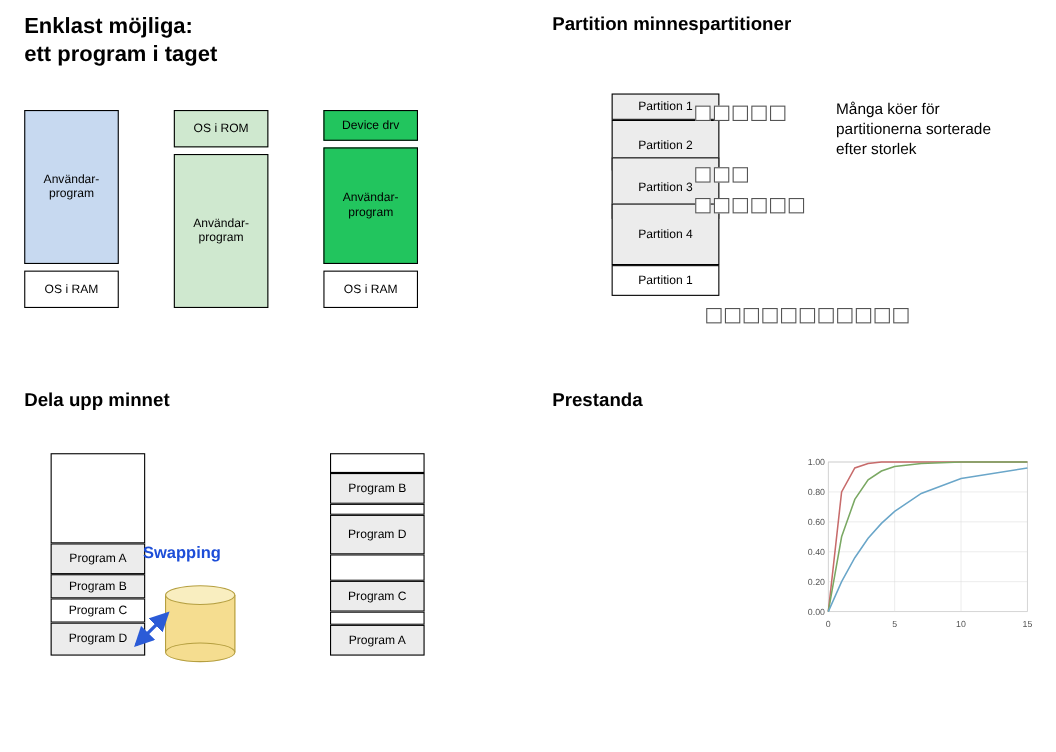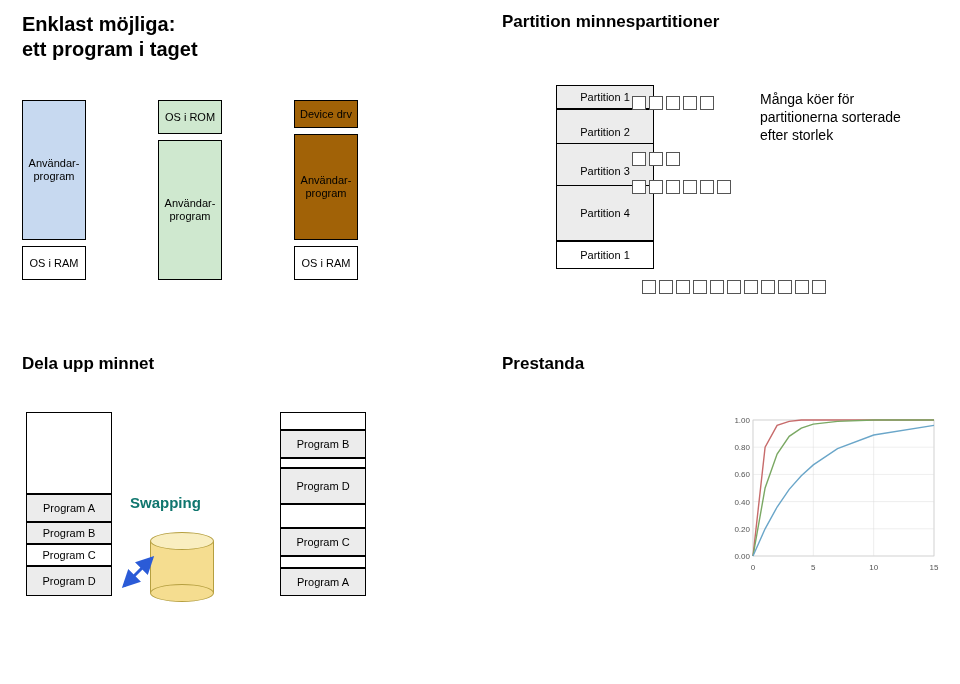--- a/index.html
+++ b/index.html
@@ -26,38 +26,38 @@
     padding: 12px 0 0 22px;
     line-height: 1.25;
   }
   .title-h2 {
     font-size: 17px;
     font-weight: bold;
     padding: 12px 0 0 22px;
   }
   .mem-stack {
     position: absolute;
-    width: 64px;
+    width: 86px;
     top: 100px;
   }
   .ms1 { left: 22px; }
   .ms2 { left: 158px; }
   .ms3 { left: 294px; }
   .box {
     border: 1px solid #000;
     text-align: center;
     font-size: 11px;
     display: flex;
     align-items: center;
     justify-content: center;
     line-height: 1.15;
   }
   .blue-fill { background: #c7d9f0; }
   .green-fill { background: #cfe8cf; }
-  .pink-fill { background: #a16207; }
+  .pink-fill { background: #22c55e; }
   .gray-fill { background: #ececec; }
   .plain-fill { background: #fff; }
 
   
   .mem-stack { height: 182px; }
   .mem-stack .box { position: absolute; left:0; width: 100%; }
 
   
   .part-stack { position:absolute; left: 36px; top: 85px; width: 98px; font-size: 11px; }
   .part-stack .box { position:absolute; left:0; width:100%;margin-left:40px; }
@@ -66,25 +66,25 @@
   .queue-group { position:absolute; left: 152px; top: 96px; }
   .q-row { display:flex; gap:3px; margin-bottom: 14px; }
   .q-row .sq { width:14px; height:14px; border:1px solid #555; background:#fff; }
 
   .queue-text { position:absolute; left: 280px; top: 90px; font-size: 14px; width: 190px; line-height:1.3; }
 
   .queue-bottom { position:absolute; left: 162px; top: 280px; display:flex; gap:3px; }
   .queue-bottom .sq { width:14px; height:14px; border:1px solid #555; background:#fff; }
   
   
-  .q3 .mem-stack { top: 70px; }
+  .q3 .mem-stack { top: 70px; margin-left: 20px; }
   .q3 .ms1 { left: 26px; height: 198px; width: 86px; }
   .q3 .ms2 { left: 280px; height: 198px; width: 86px; }
 
-  .swap-label { position:absolute; left: 130px; top: 152px; font-size: 15px; font-weight:bold; color:#0f766e; }
+  .swap-label { position:absolute; left: 130px; top: 152px; font-size: 15px; font-weight:bold; color:#1d4ed8; }
   .cylinder { position:absolute; left: 150px; top: 190px; width: 64px; height: 70px; }
   .cylinder .body { position:absolute; top:9px; left:0; width:64px; height:52px; background:#f5dd90; border-left:1px solid #b59f40; border-right:1px solid #b59f40; }
   .cylinder .top { position:absolute; top:0; left:0; width:64px; height:18px; border:1px solid #b59f40; border-radius:50%; background:#f9eec0; }
   .cylinder .bot { position:absolute; bottom:0; left:0; width:64px; height:18px; border:1px solid #b59f40; border-radius:50%; background:#f5dd90; }
 
   .arrow-swap { position:absolute; left:118px; top:210px; width:40px; height:40px; }
   .arrow-swap svg { width:40px; height:40px; }
 
   
   .bullets { position:absolute; left:22px; top:72px; font-size:14px; width: 200px;}

